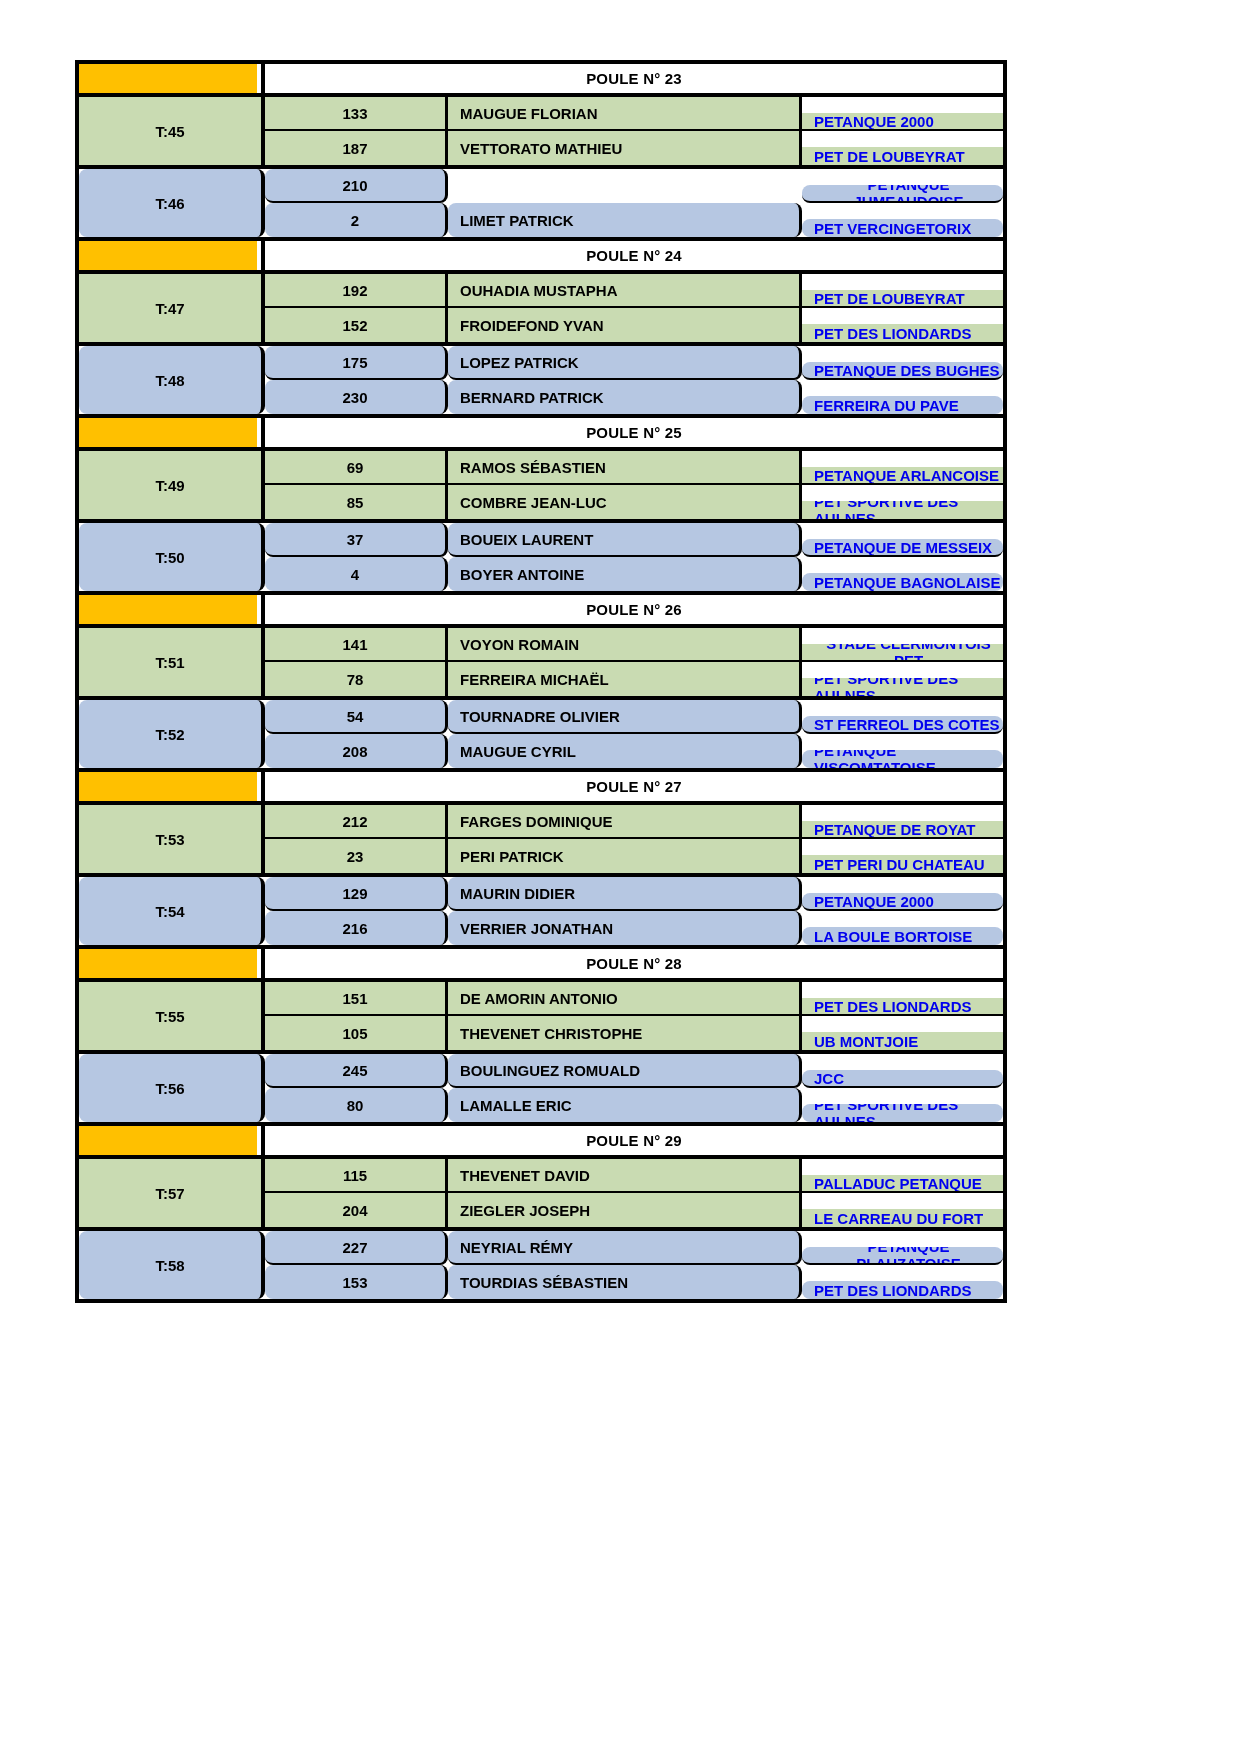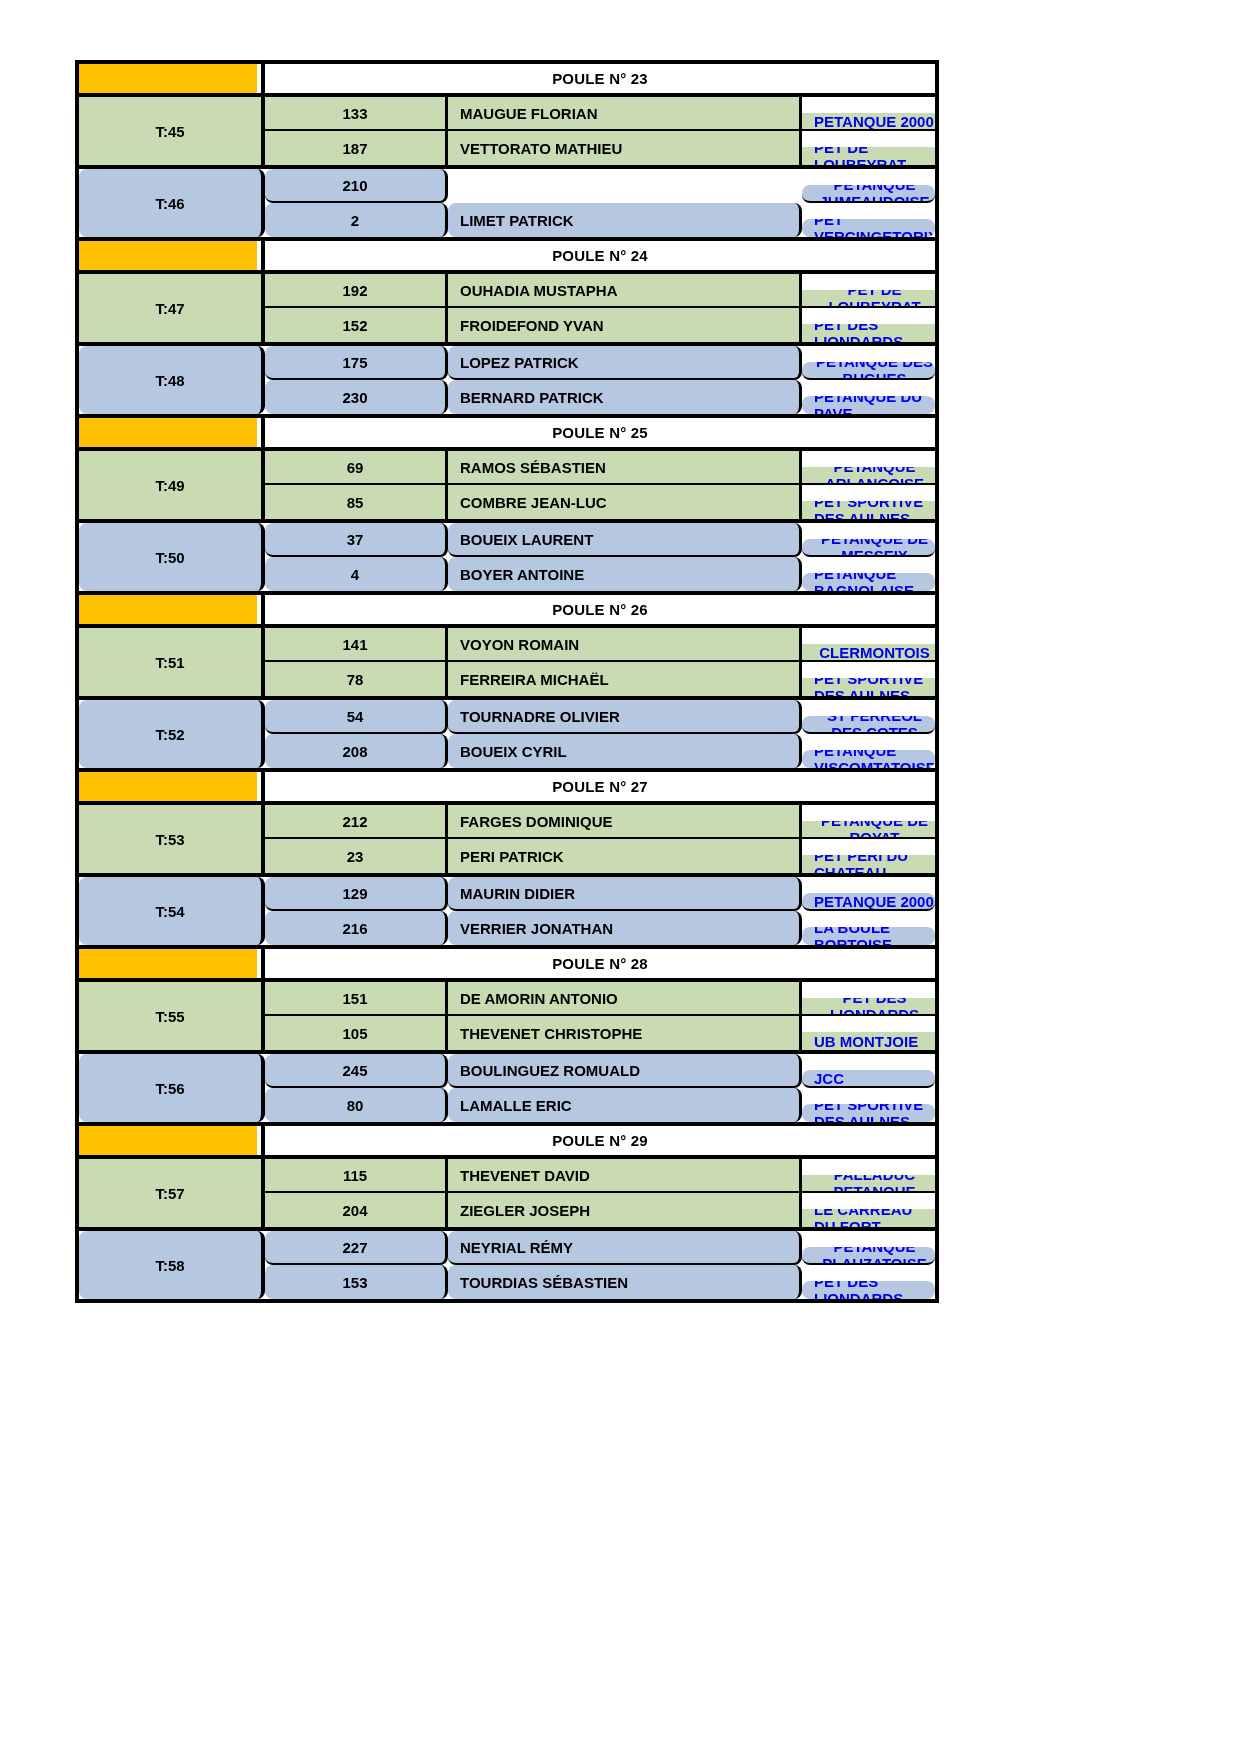--- a/index.html
+++ b/index.html
@@ -7,21 +7,21 @@
   body {
     width: 1240px; height: 1754px;
     position: relative;
     font-family: "Liberation Sans", sans-serif;
     font-weight: bold;
     color: #000;
   }
   .sheet {
     position: absolute;
     left: 75px; top: 60px;
-    width: 864px;
+    width: 932px;
     border: 4px solid var(--border, #000);
     background: #fff;
   }
   
   .header-row {
     display: flex;
     height: 33px;
     border-bottom: 4px solid var(--border, #000);
     background: #fff;
   }
@@ -161,21 +161,21 @@
     <div class="cell club-cell r0">
       <span>PETANQUE DES BUGHES</span>
     </div>
     <div class="cell num-cell r1">
       <span>230</span>
     </div>
     <div class="cell name-cell r1">
       <span>BERNARD PATRICK</span>
     </div>
     <div class="cell club-cell r1">
-      <span>PETANQUE DU PAVE</span>
+      <span>FERREIRA DU PAVE</span>
     </div>
   </div>
 </div>
   </section>
 
   <section class="poule">
     <div class="header-row">
       <div class="orange-box"></div>
       <div class="header-gap"></div>
       <div class="title-cell">
@@ -276,21 +276,21 @@
     <div class="cell name-cell r0">
       <span>TOURNADRE OLIVIER</span>
     </div>
     <div class="cell club-cell r0">
       <span>ST FERREOL DES COTES</span>
     </div>
     <div class="cell num-cell r1">
       <span>208</span>
     </div>
     <div class="cell name-cell r1">
-      <span>BOUEIX CYRIL</span>
+      <span>MAUGUE CYRIL</span>
     </div>
     <div class="cell club-cell r1">
       <span>PETANQUE VISCOMTATOISE</span>
     </div>
   </div>
 </div>
   </section>
 
   <section class="poule">
     <div class="header-row">

